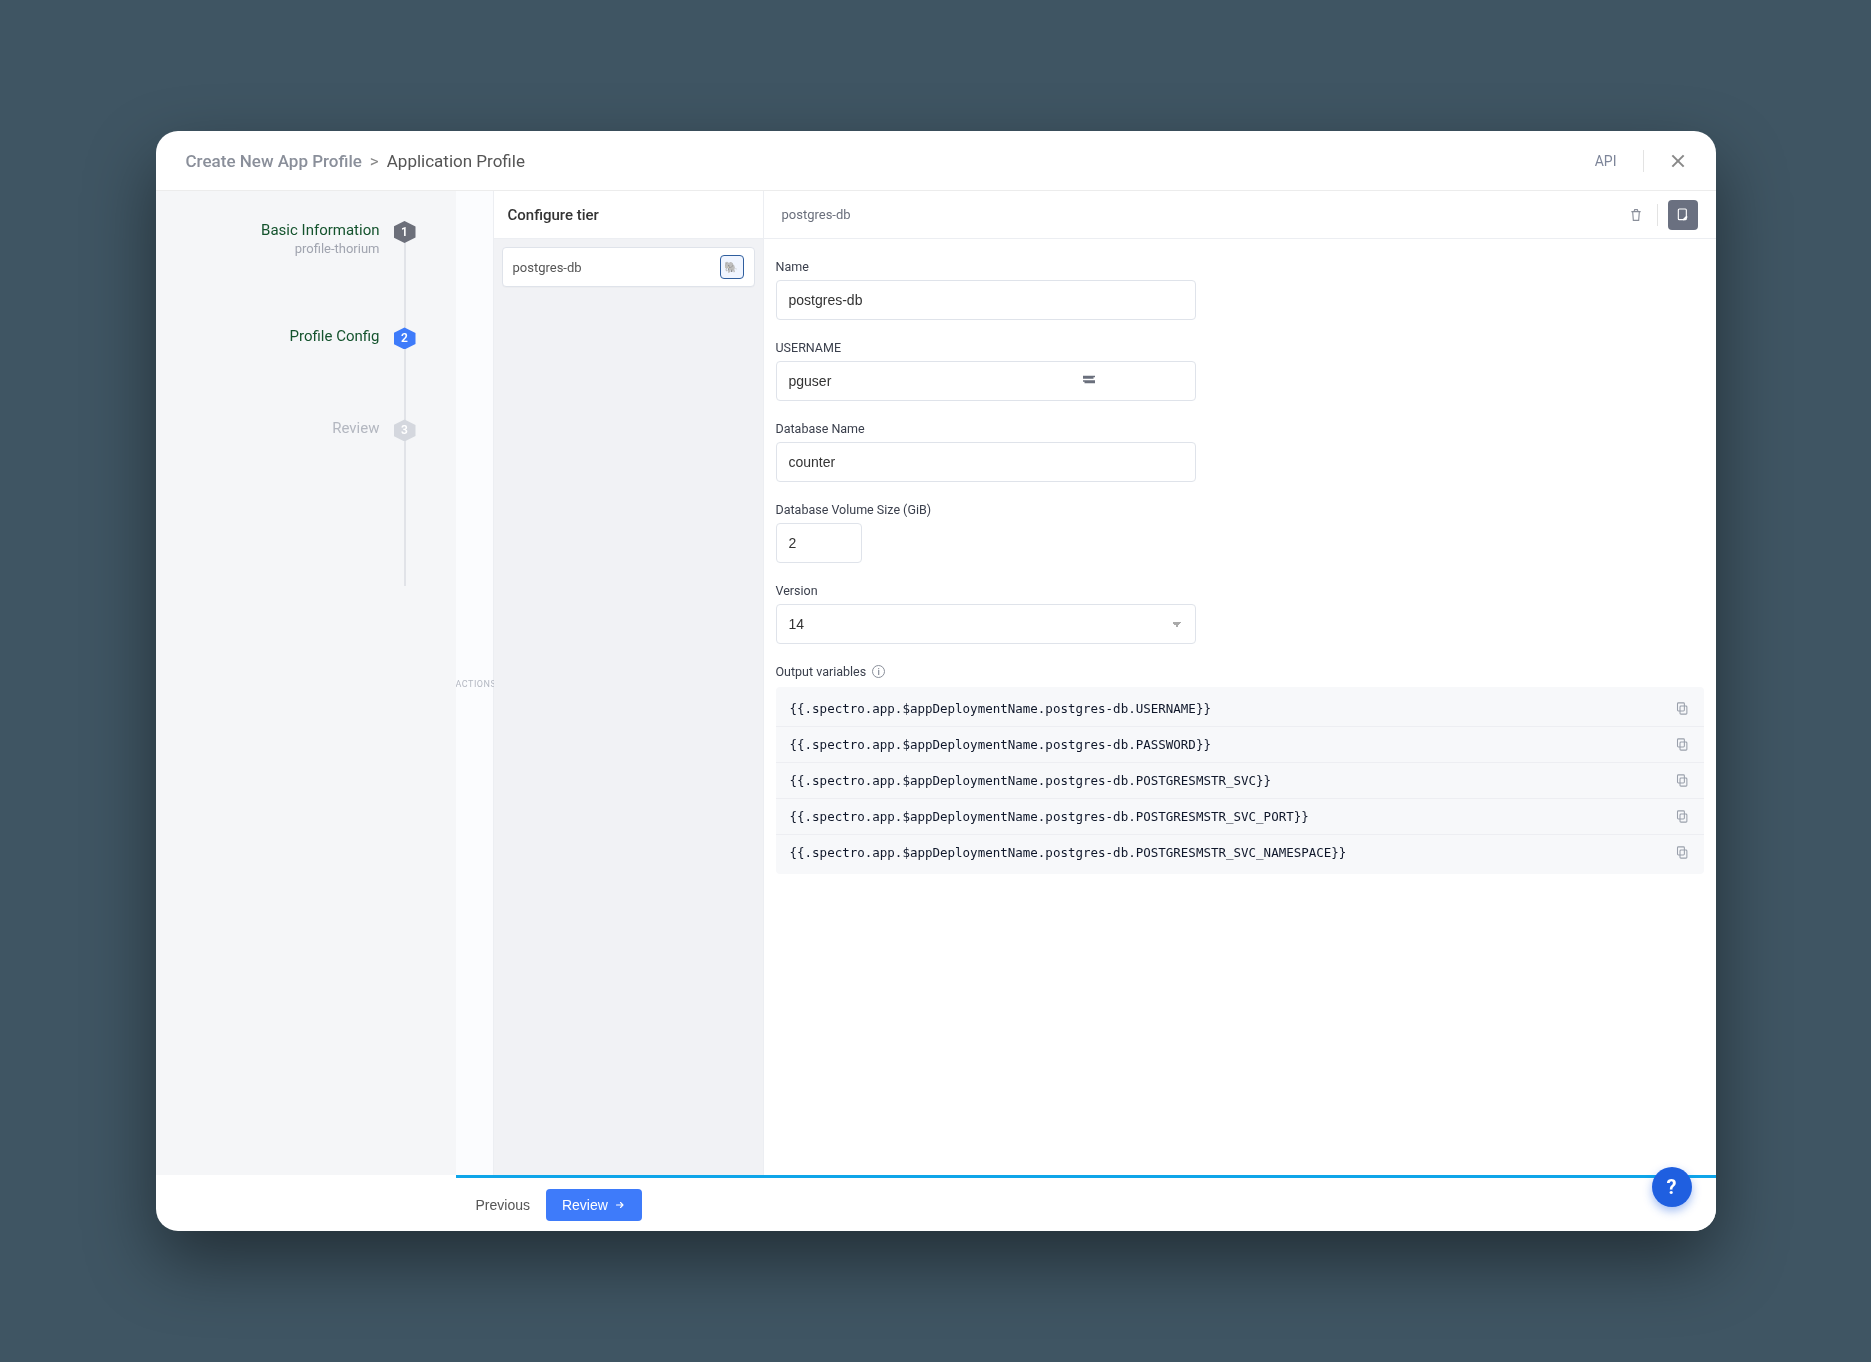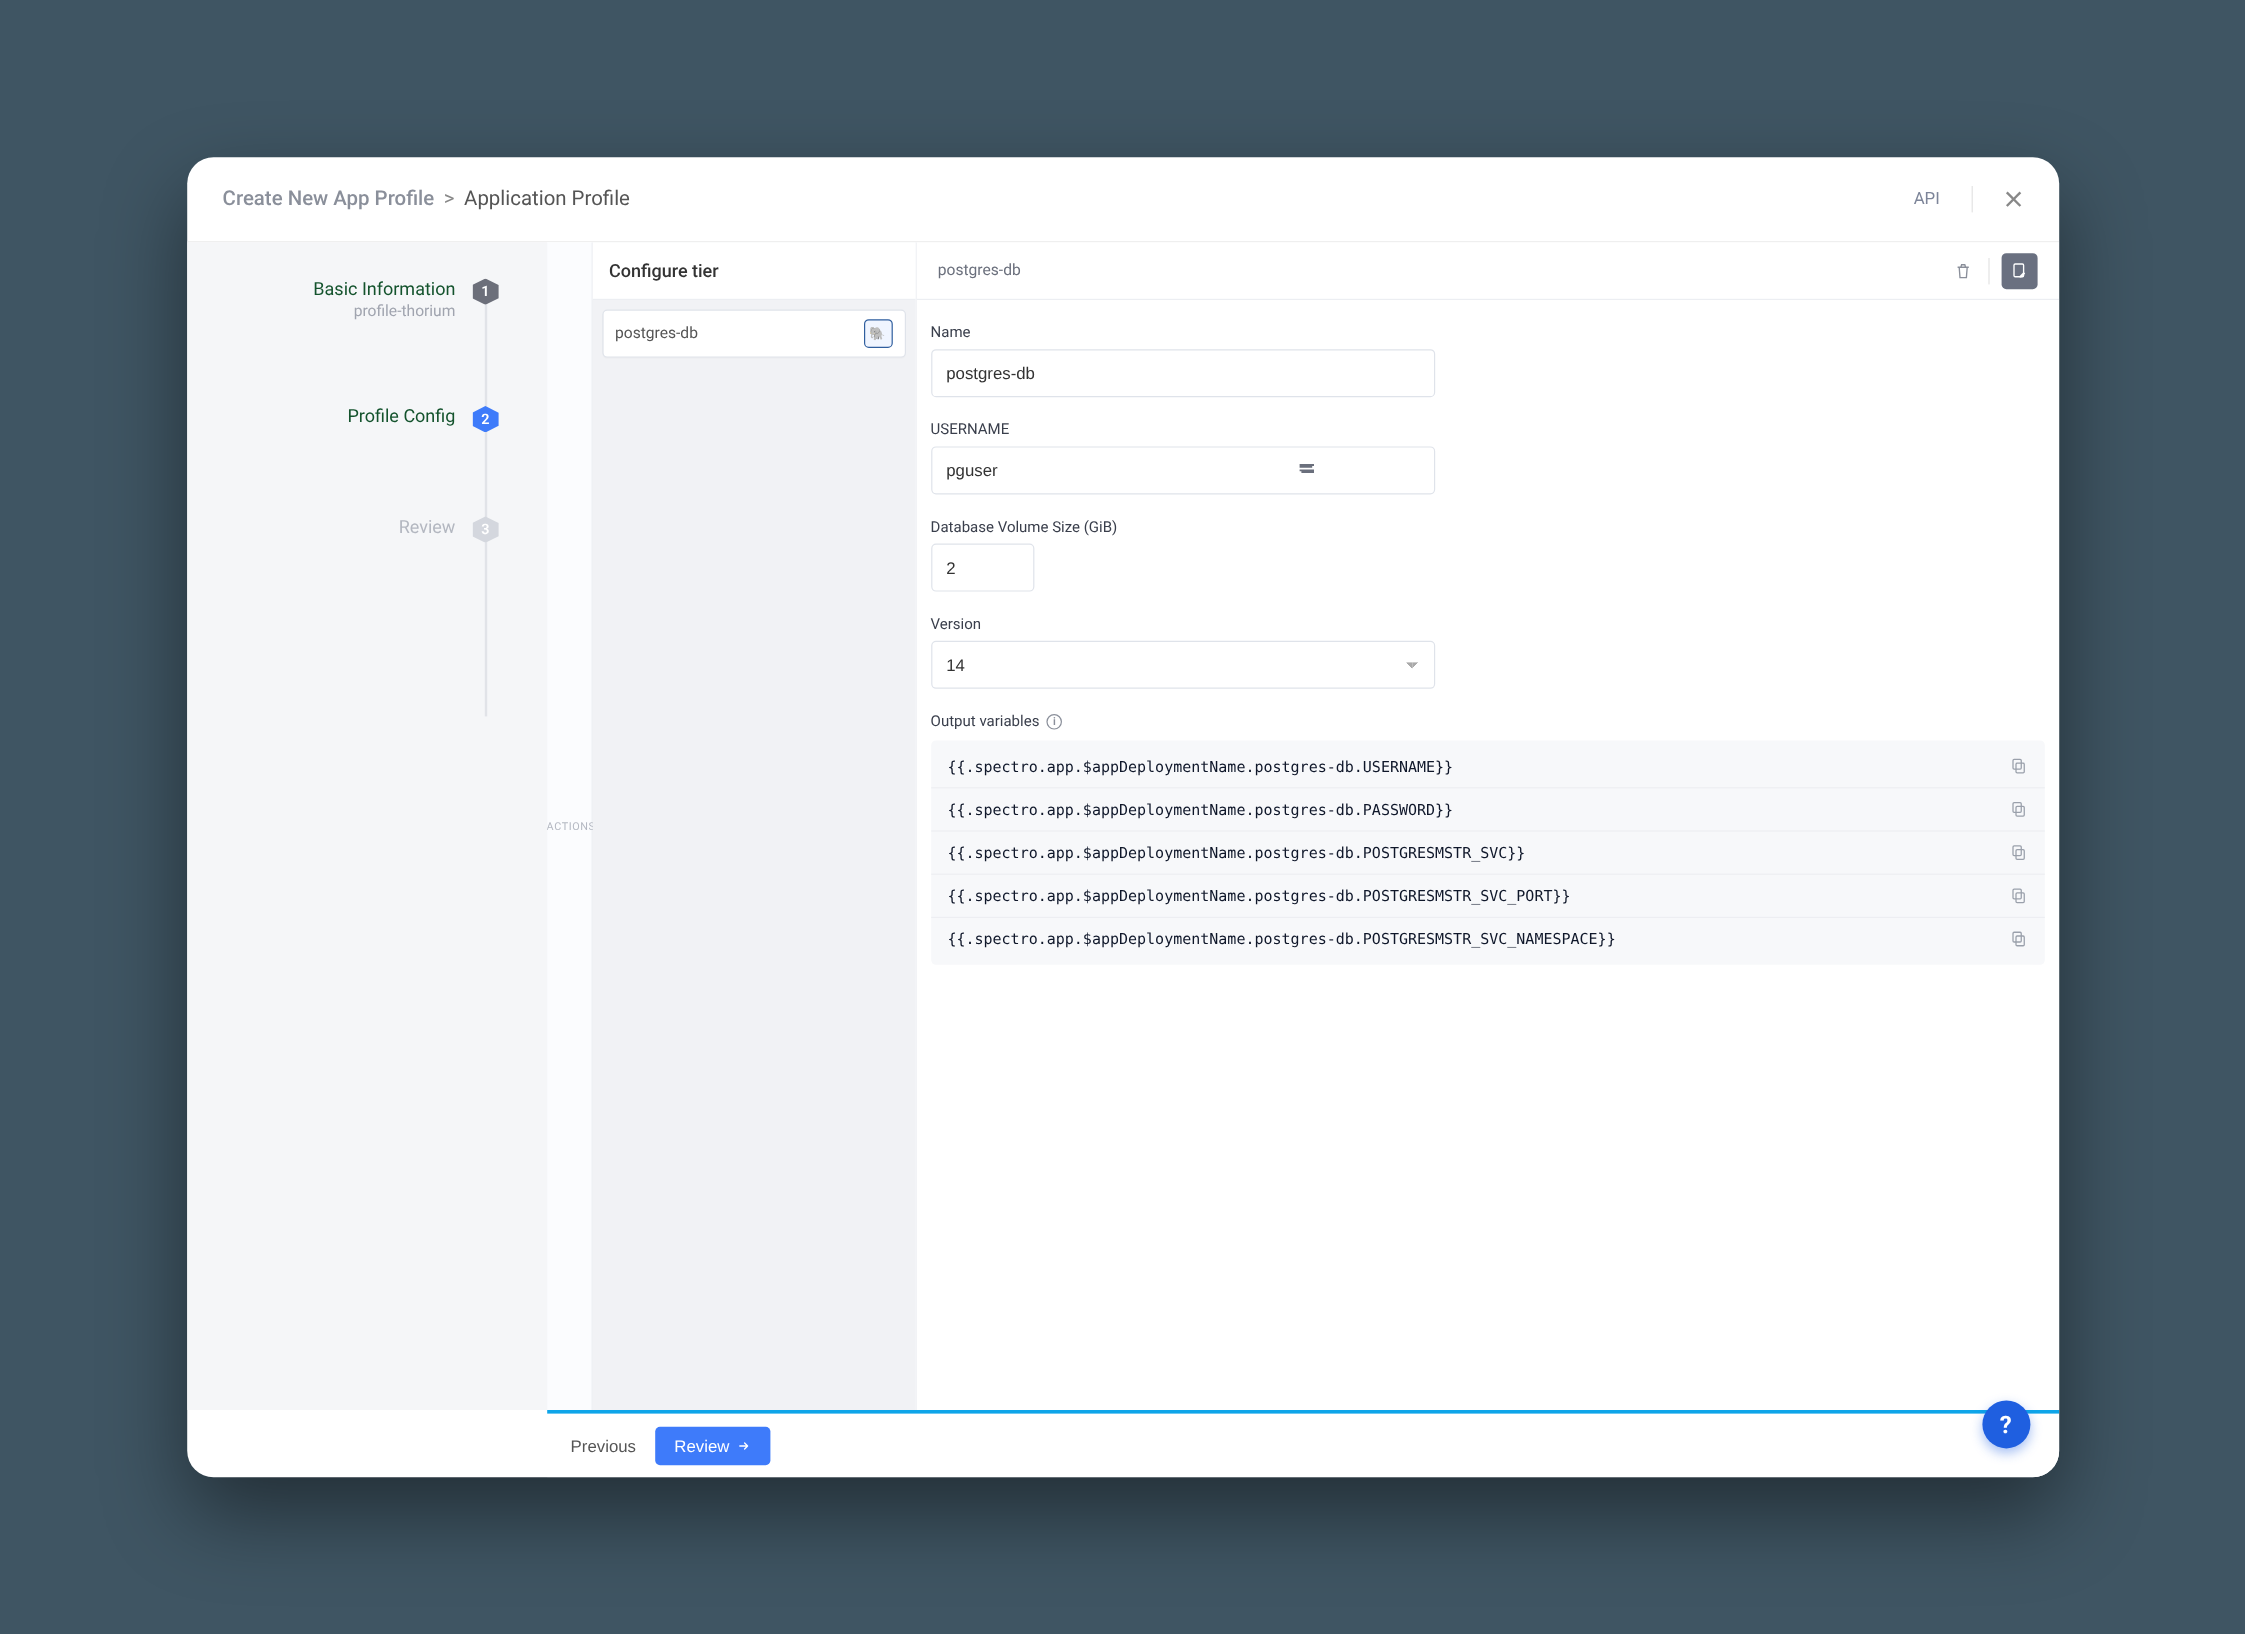--- a/index.html
+++ b/index.html
@@ -19,21 +19,21 @@
     background: #fff;
     border-radius: 22px;
     box-shadow: 0 30px 70px rgba(0,0,0,0.45);
     display: flex;
     flex-direction: column;
     overflow: hidden;
     position: relative;
   }
   
   .header {
-    height: 71px;
+    height: 60px;
     display: flex;
     align-items: center;
     padding: 0 30px;
     border-bottom: 1px solid #ececec;
     color: #888;
     font-size: 17px;
     gap: 8px;
   }
   .header .crumb-main { color: #8a8f9a; font-weight: 500; }
   .header .crumb-sub  { color: #555; }
@@ -295,20 +295,24 @@
         <div class="form-group">
           <label class="fg-label">USERNAME</label>
           <div class="input-wrap">
             <input class="fg-input with-icon" value="pguser" style="">
             <svg class="input-side-icon" viewBox="0 0 24 24">
                 <path fill="currentColor" d="M4 5h14v4H4zM6 11h14v4H6zM4 13h2v-2H4zM18 5v2h2V5z"></path>
               </svg>
           </div>
         </div>
 
+        <div class="form-group">
+          <label class="fg-label">Database Name</label>
+          <input class="fg-input" value="counter" style="">
+        </div>
 
         <div class="form-group">
           <label class="fg-label">Database Volume Size (GiB)</label>
           <input class="fg-input small" value="2" style="">
         </div>
 
         <div class="form-group">
           <label class="fg-label">Version</label>
           <select class="fg-select">
             <option>14</option>

